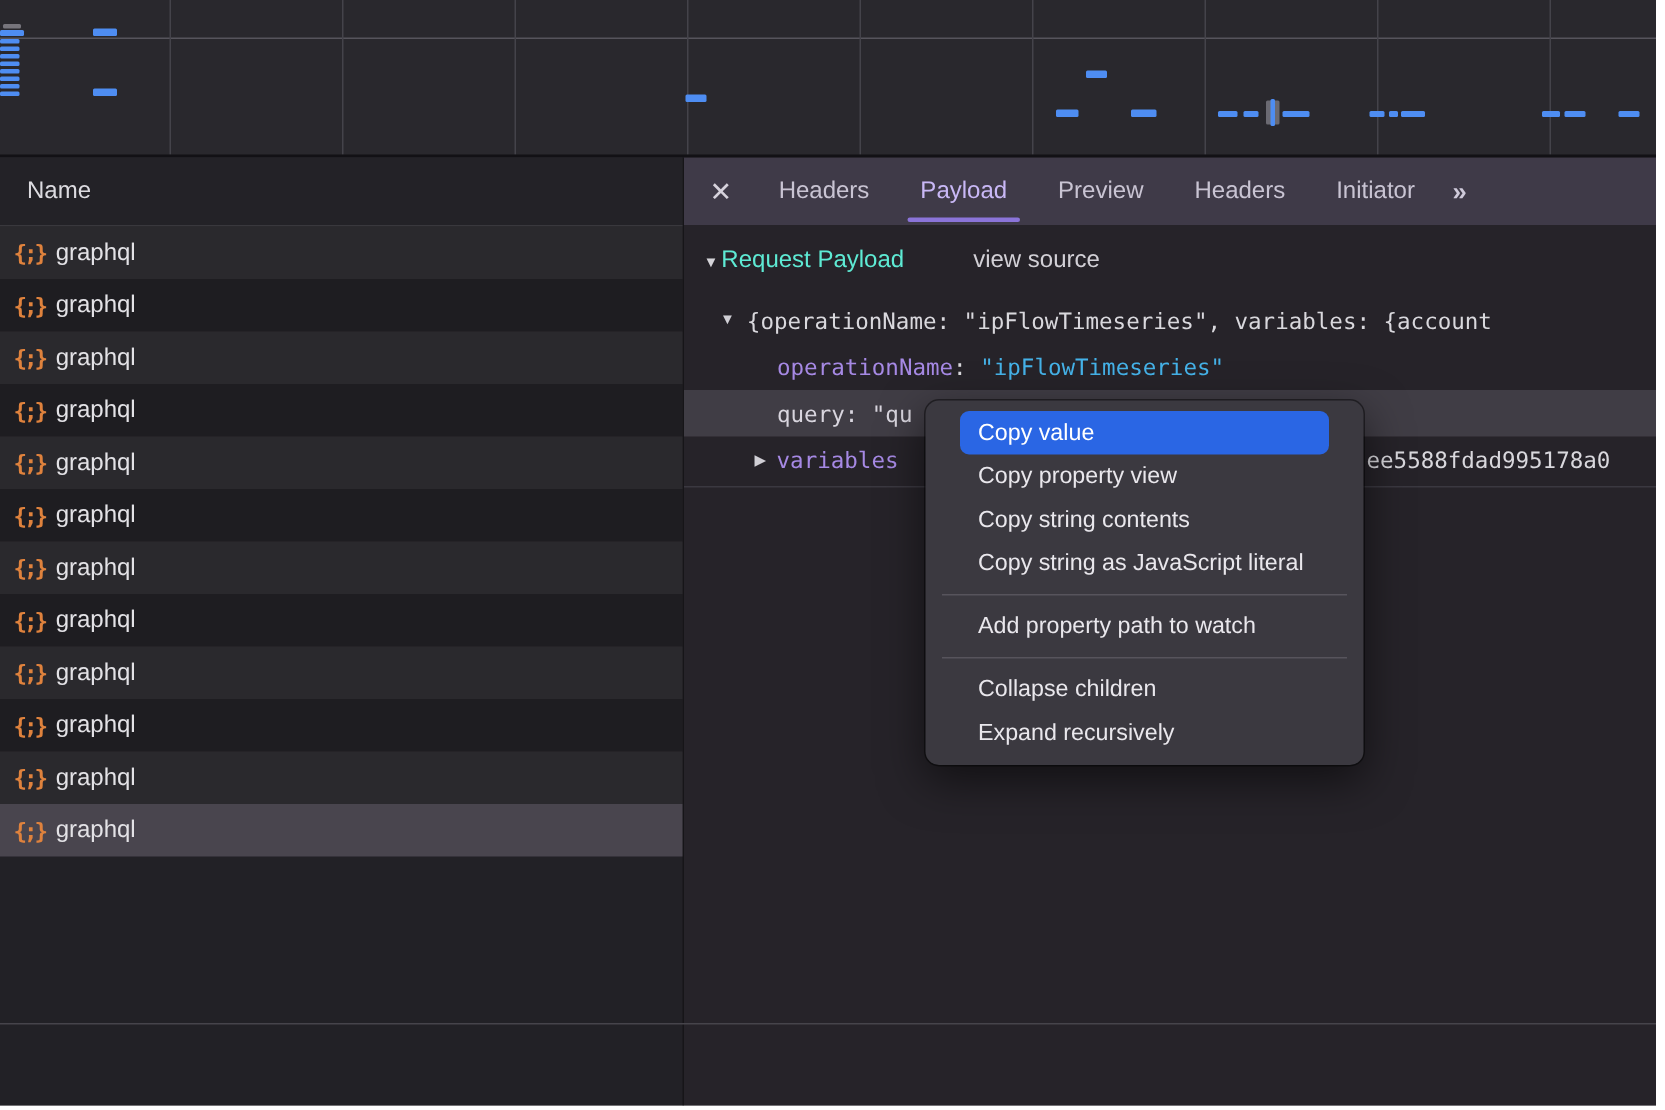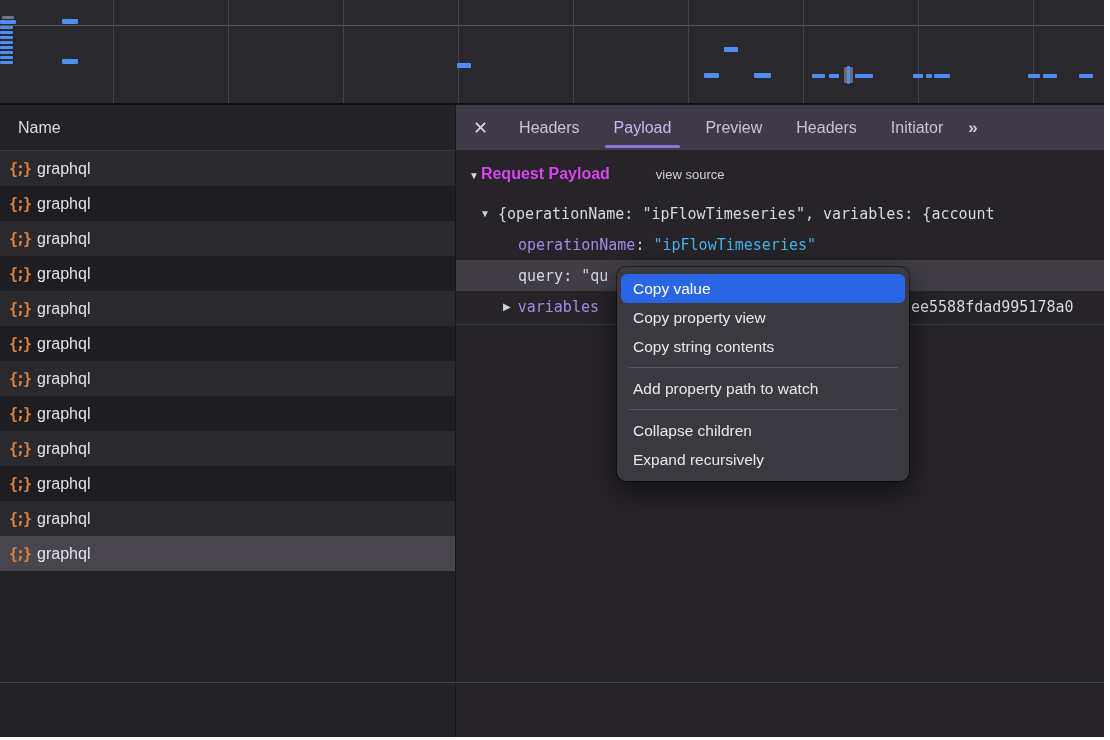--- a/index.html
+++ b/index.html
@@ -37,22 +37,22 @@
        color:#c9c4d3;font-size:16px;}
   .tab.active{color:#c9b8f6;}
   .tab.active::after{content:"";position:absolute;left:0;right:0;bottom:2px;height:3px;
                      background:#8b74d9;border-radius:2px;}
   #more-tabs{color:#cfcada;font-size:17px;letter-spacing:-3px;padding:0 6px;margin-left:2px;font-weight:bold;}
 
   #payload-section{position:absolute;left:0;top:45px;right:0;height:174px;border-bottom:1px solid #3a3840;
                    background:#262329;overflow:hidden;}
   #payload-header{position:absolute;left:0;top:0;right:0;height:48px;display:flex;align-items:center;}
   #payload-caret{color:#d5d4d9;font-size:10px;padding:2px 2px 0 13px;}
-  #payload-title{color:#d946ef;font-size:16px;font-weight:bold;}
-  #view-source{color:#d2d0d6;font-size:13px;margin-left:46px;}
+  #payload-title{color:#5eead4;font-size:16px;font-weight:normal;}
+  #view-source{color:#d2d0d6;font-size:16px;margin-left:46px;}
 
   .code{font-family:"DejaVu Sans Mono",monospace;font-size:15px;white-space:pre;}
   .tree-line{position:absolute;left:0;right:0;height:31px;display:flex;align-items:center;}
   .tl-caret{color:#d0cfd5;font-size:10px;font-family:"Liberation Sans",sans-serif;}
   .c-white{color:#d9d8dd;}
   .c-purple{color:#a689e4;}
   .c-blue{color:#45b2e8;}
   .c-sel{color:#d8d5de;}
   #tree-preview{top:48px;}
   #tree-preview .tl-caret{padding:0 8px 0 24px;}
@@ -62,21 +62,21 @@
   .indent2{padding-left:62px;}
   .frag-right{position:absolute;left:455px;top:0;height:31px;display:flex;align-items:center;}
 
   
   #footer-divider{position:absolute;left:0;right:0;top:682px;height:1px;background:#46444b;}
 
   
   #context-menu{position:absolute;left:617px;top:267px;width:292px;background:#3b3940;
                 border-radius:9px;box-shadow:0 10px 30px rgba(0,0,0,0.55),0 0 0 1px rgba(0,0,0,0.45);
                 padding:7px 0;z-index:50;}
-  .menu-item{height:29px;display:flex;align-items:center;margin:0 4px;padding:0 12px;
+  .menu-item{height:29px;display:flex;align-items:center;margin:0 23px;padding:0 12px;
              color:#e9e7ec;font-size:15.5px;border-radius:6px;}
   .menu-item.highlighted{background:#2a66e4;color:#ffffff;}
   .menu-divider{height:1px;background:#57545c;margin:6px 11px;}
 </style>
 </head>
 <body>
 
 <div id="app">
 
   <div id="overview">
@@ -215,20 +215,21 @@
       </div>
     </div>
   </div>
 
   <div id="footer-divider"></div>
 
   <div id="context-menu">
       <div class="menu-item highlighted">Copy value</div>
       <div class="menu-item">Copy property view</div>
       <div class="menu-item">Copy string contents</div>
+      <div class="menu-item">Copy string as JavaScript literal</div>
       <div class="menu-divider"></div>
       <div class="menu-item">Add property path to watch</div>
       <div class="menu-divider"></div>
       <div class="menu-item">Collapse children</div>
       <div class="menu-item">Expand recursively</div>
     </div>
 
 </div>
 
 </body></html>

